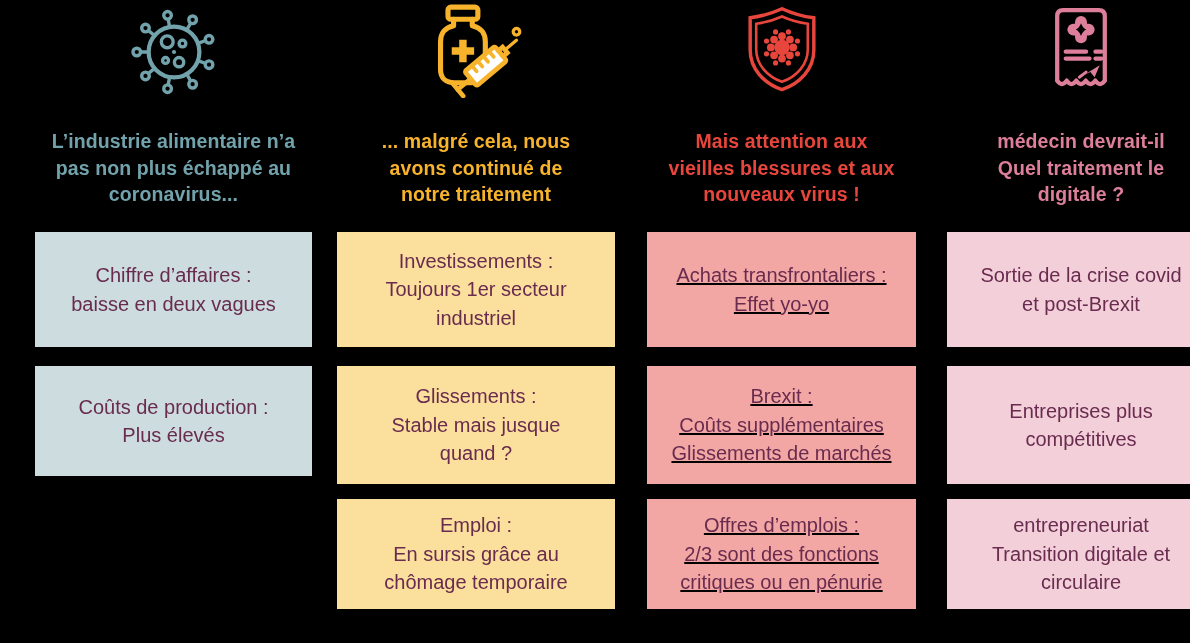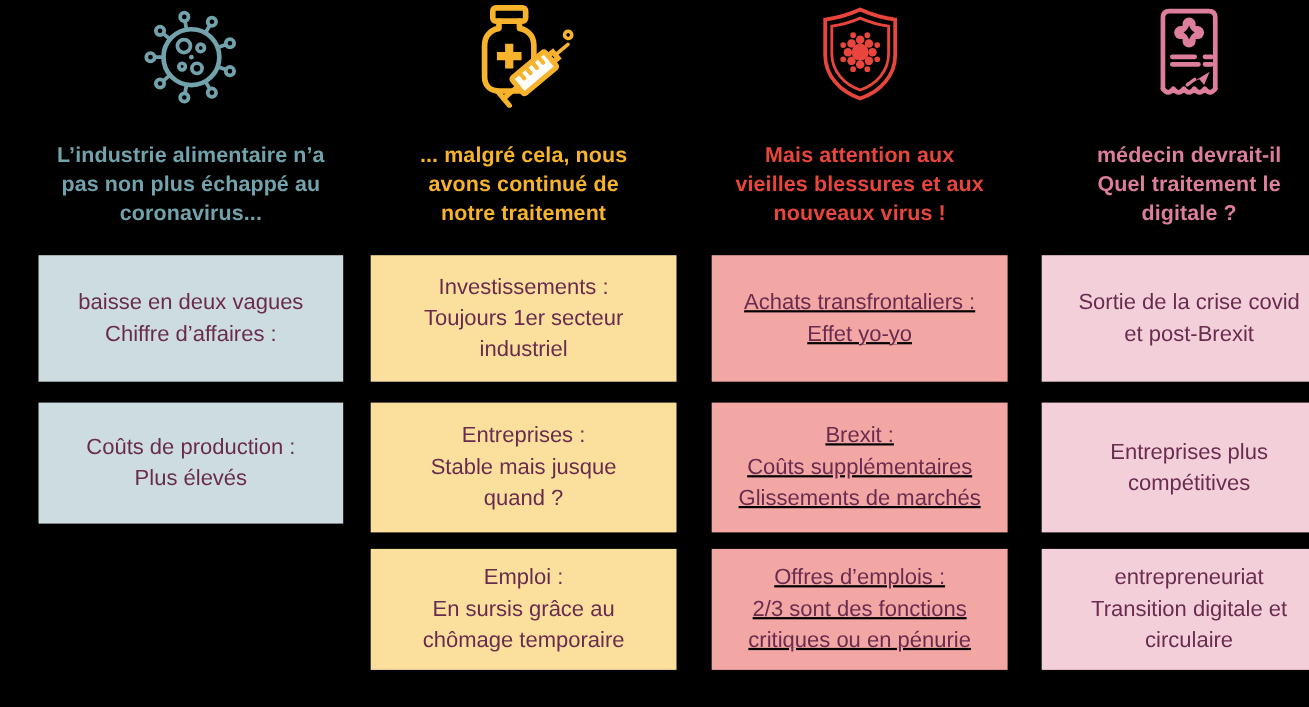--- a/index.html
+++ b/index.html
@@ -73,22 +73,22 @@
         </g>
         <circle cx="52" cy="54" r="2.5" fill="currentColor"></circle>
       </svg>
     </div>
     <div class="heading">
         <div>L’industrie alimentaire n’a</div>
         <div>pas non plus échappé au</div>
         <div>coronavirus...</div>
       </div>
     <div class="box r1">
+        <div>Chiffre d’affaires :</div>
         <div>baisse en deux vagues</div>
-        <div>Chiffre d’affaires :</div>
       </div>
     <div class="box r3">
         <div>Coûts de production :</div>
         <div>Plus élevés</div>
       </div>
   </div>
 
   <div class="column col-b" style="--accent: #f7b32b; --boxbg: #fbdf9d;">
     <div class="icon-zone">
       <svg width="112" height="94" viewBox="0 0 120 100">
@@ -112,21 +112,21 @@
         <div>... malgré cela, nous</div>
         <div>avons continué de</div>
         <div>notre traitement</div>
       </div>
     <div class="box r1">
         <div>Investissements :</div>
         <div>Toujours 1er secteur</div>
         <div>industriel</div>
       </div>
     <div class="box r2">
-        <div>Entreprises :</div>
+        <div>Glissements :</div>
         <div>Stable mais jusque</div>
         <div>quand ?</div>
       </div>
     <div class="box r3">
         <div>Emploi :</div>
         <div>En sursis grâce au</div>
         <div>chômage temporaire</div>
       </div>
   </div>
 

